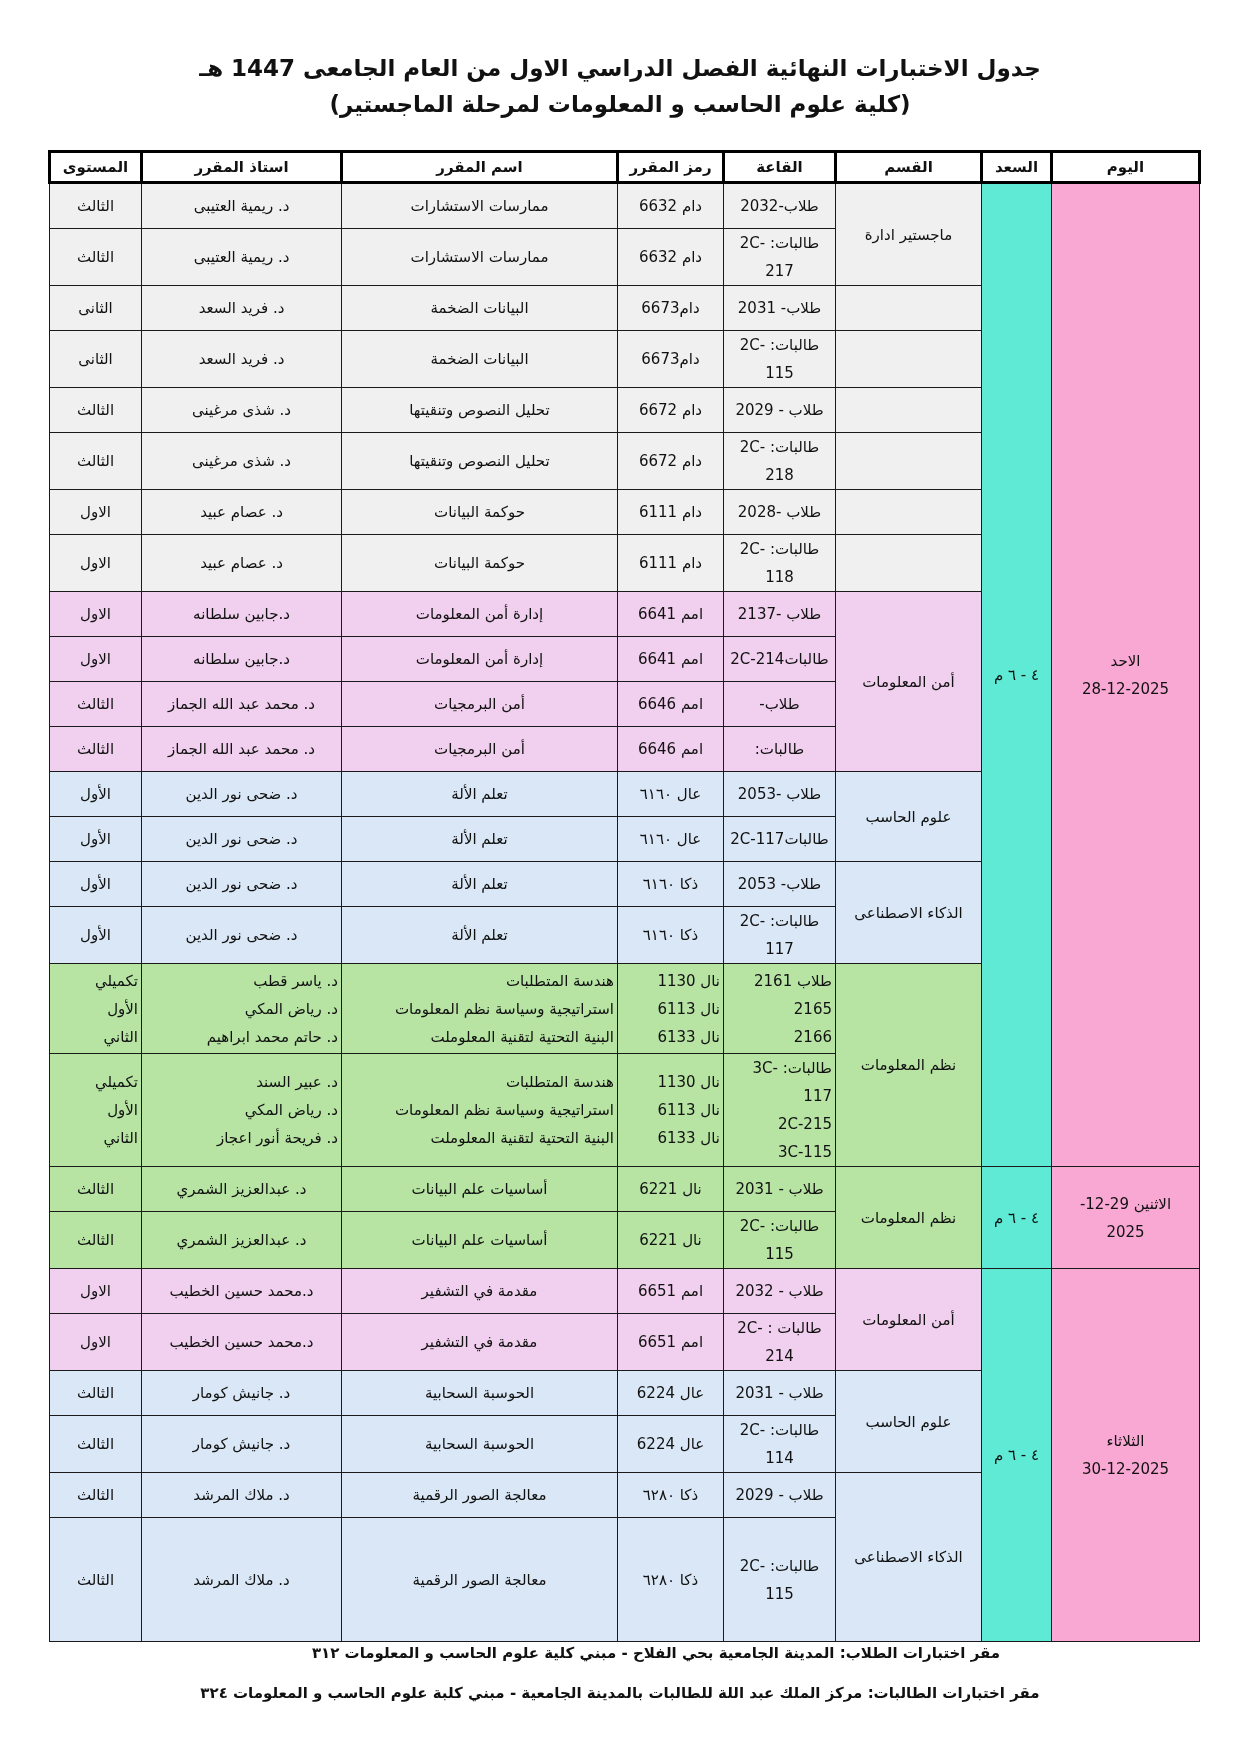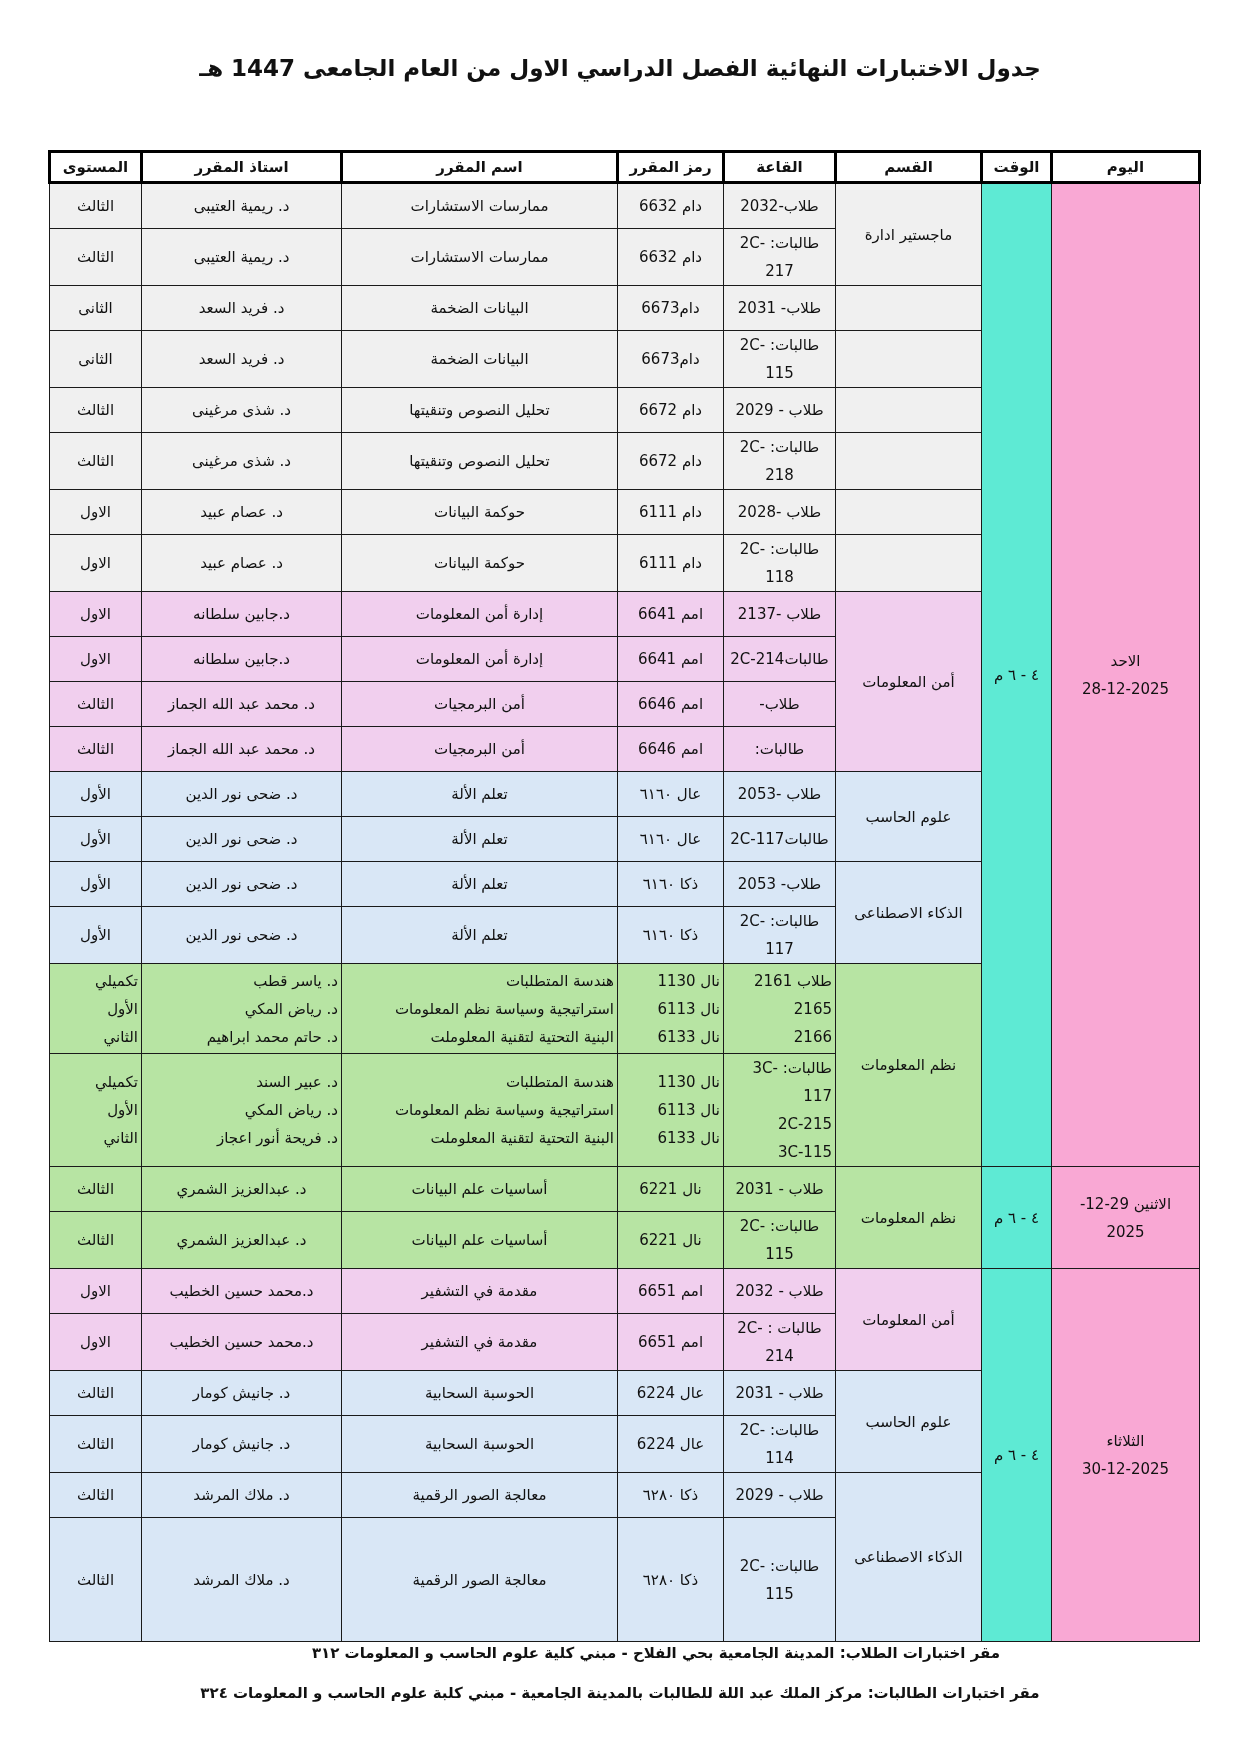--- a/index.html
+++ b/index.html
@@ -24,37 +24,38 @@
     .multi { line-height: 26px; padding-top: 4px; padding-bottom: 4px; }
     .multi span { display: block; text-align: right; }
     .footer { position: absolute; left: 0; width: 1240px; text-align: center; direction: rtl; font-weight: bold;
               font-size: 15px; }
   </style>
 </head>
 <body>
 
 <div class="title">
   <div>جدول الاختبارات النهائية الفصل الدراسي الاول من العام الجامعى 1447 هـ</div>
+  <div>(كلية علوم الحاسب و المعلومات لمرحلة الماجستير)</div>
 </div>
 
 <table class="sched">
   <colgroup>
     <col class="c-day">
       <col class="c-time">
       <col class="c-dept">
       <col class="c-room">
     <col class="c-code">
       <col class="c-name">
       <col class="c-prof">
       <col class="c-level">
   </colgroup>
   <thead>
     <tr>
       <th>اليوم</th>
-      <th>الوقت</th>
+      <th>السعد</th>
       <th>القسم</th>
       <th>القاعة</th>
       <th>رمز المقرر</th>
       <th>اسم المقرر</th>
       <th>استاذ المقرر</th>
       <th>المستوى</th>
     </tr>
   </thead>
   <tbody id="tbody">
       <tr class="r grey">

